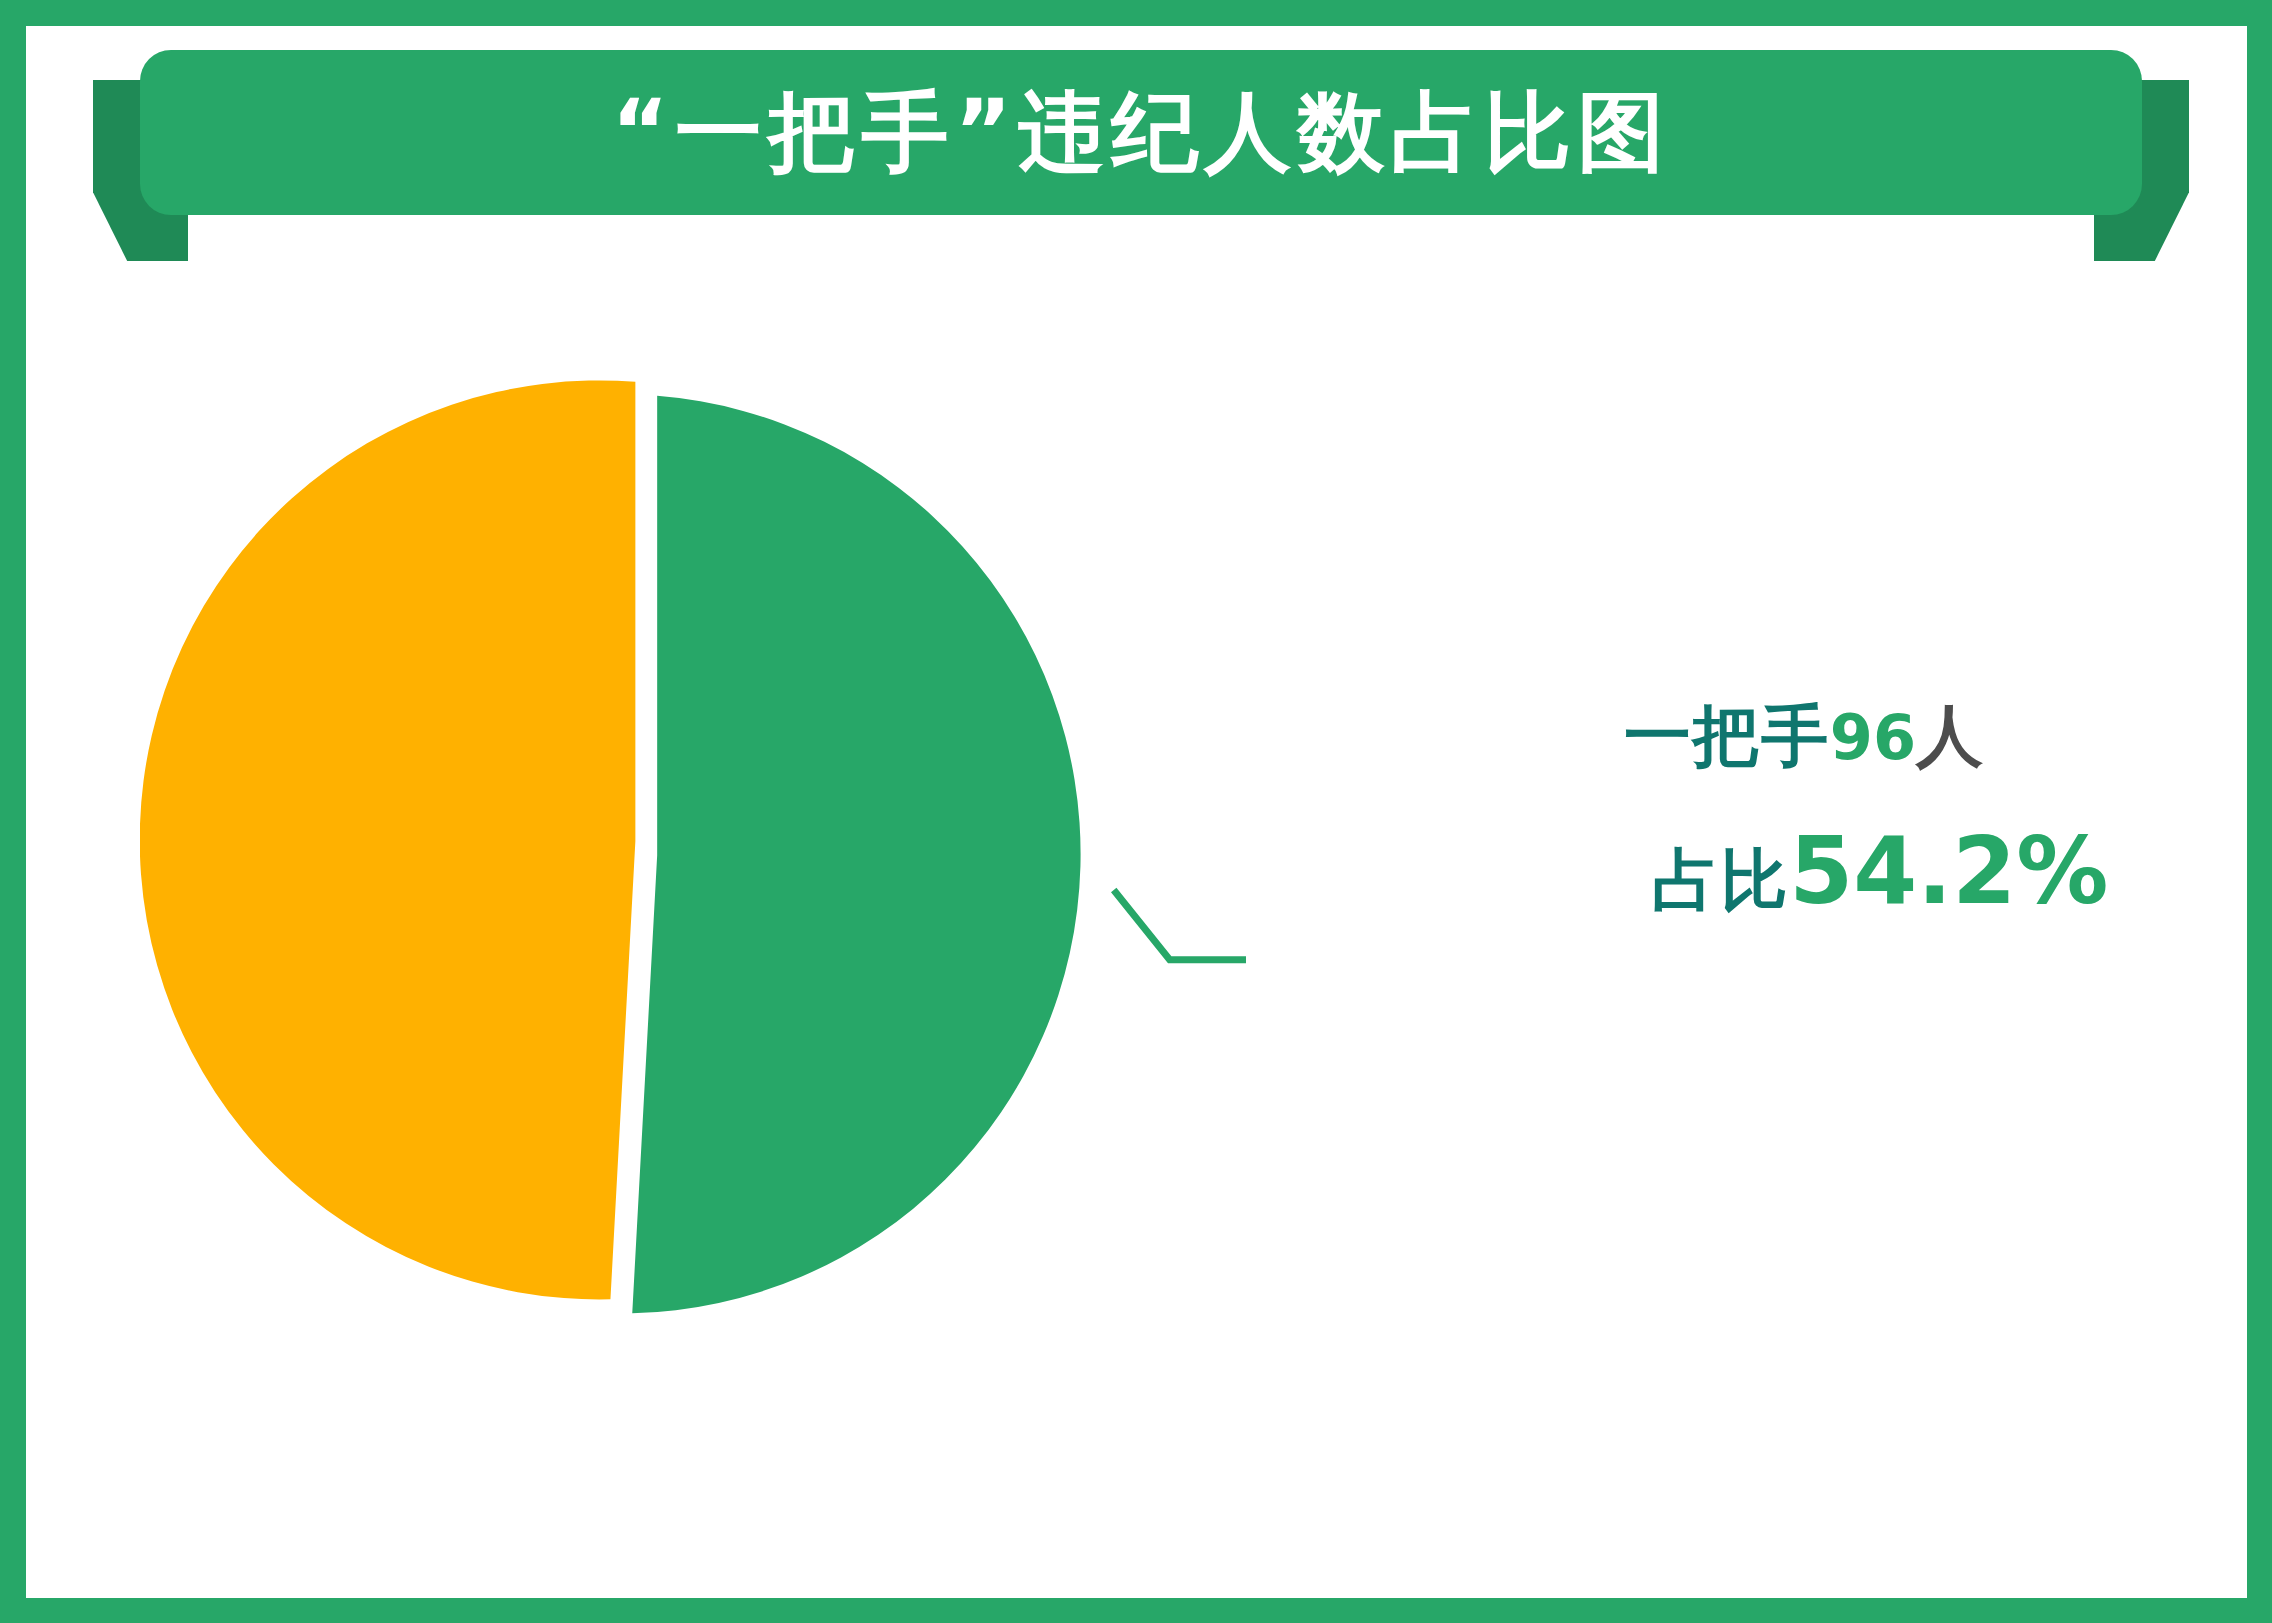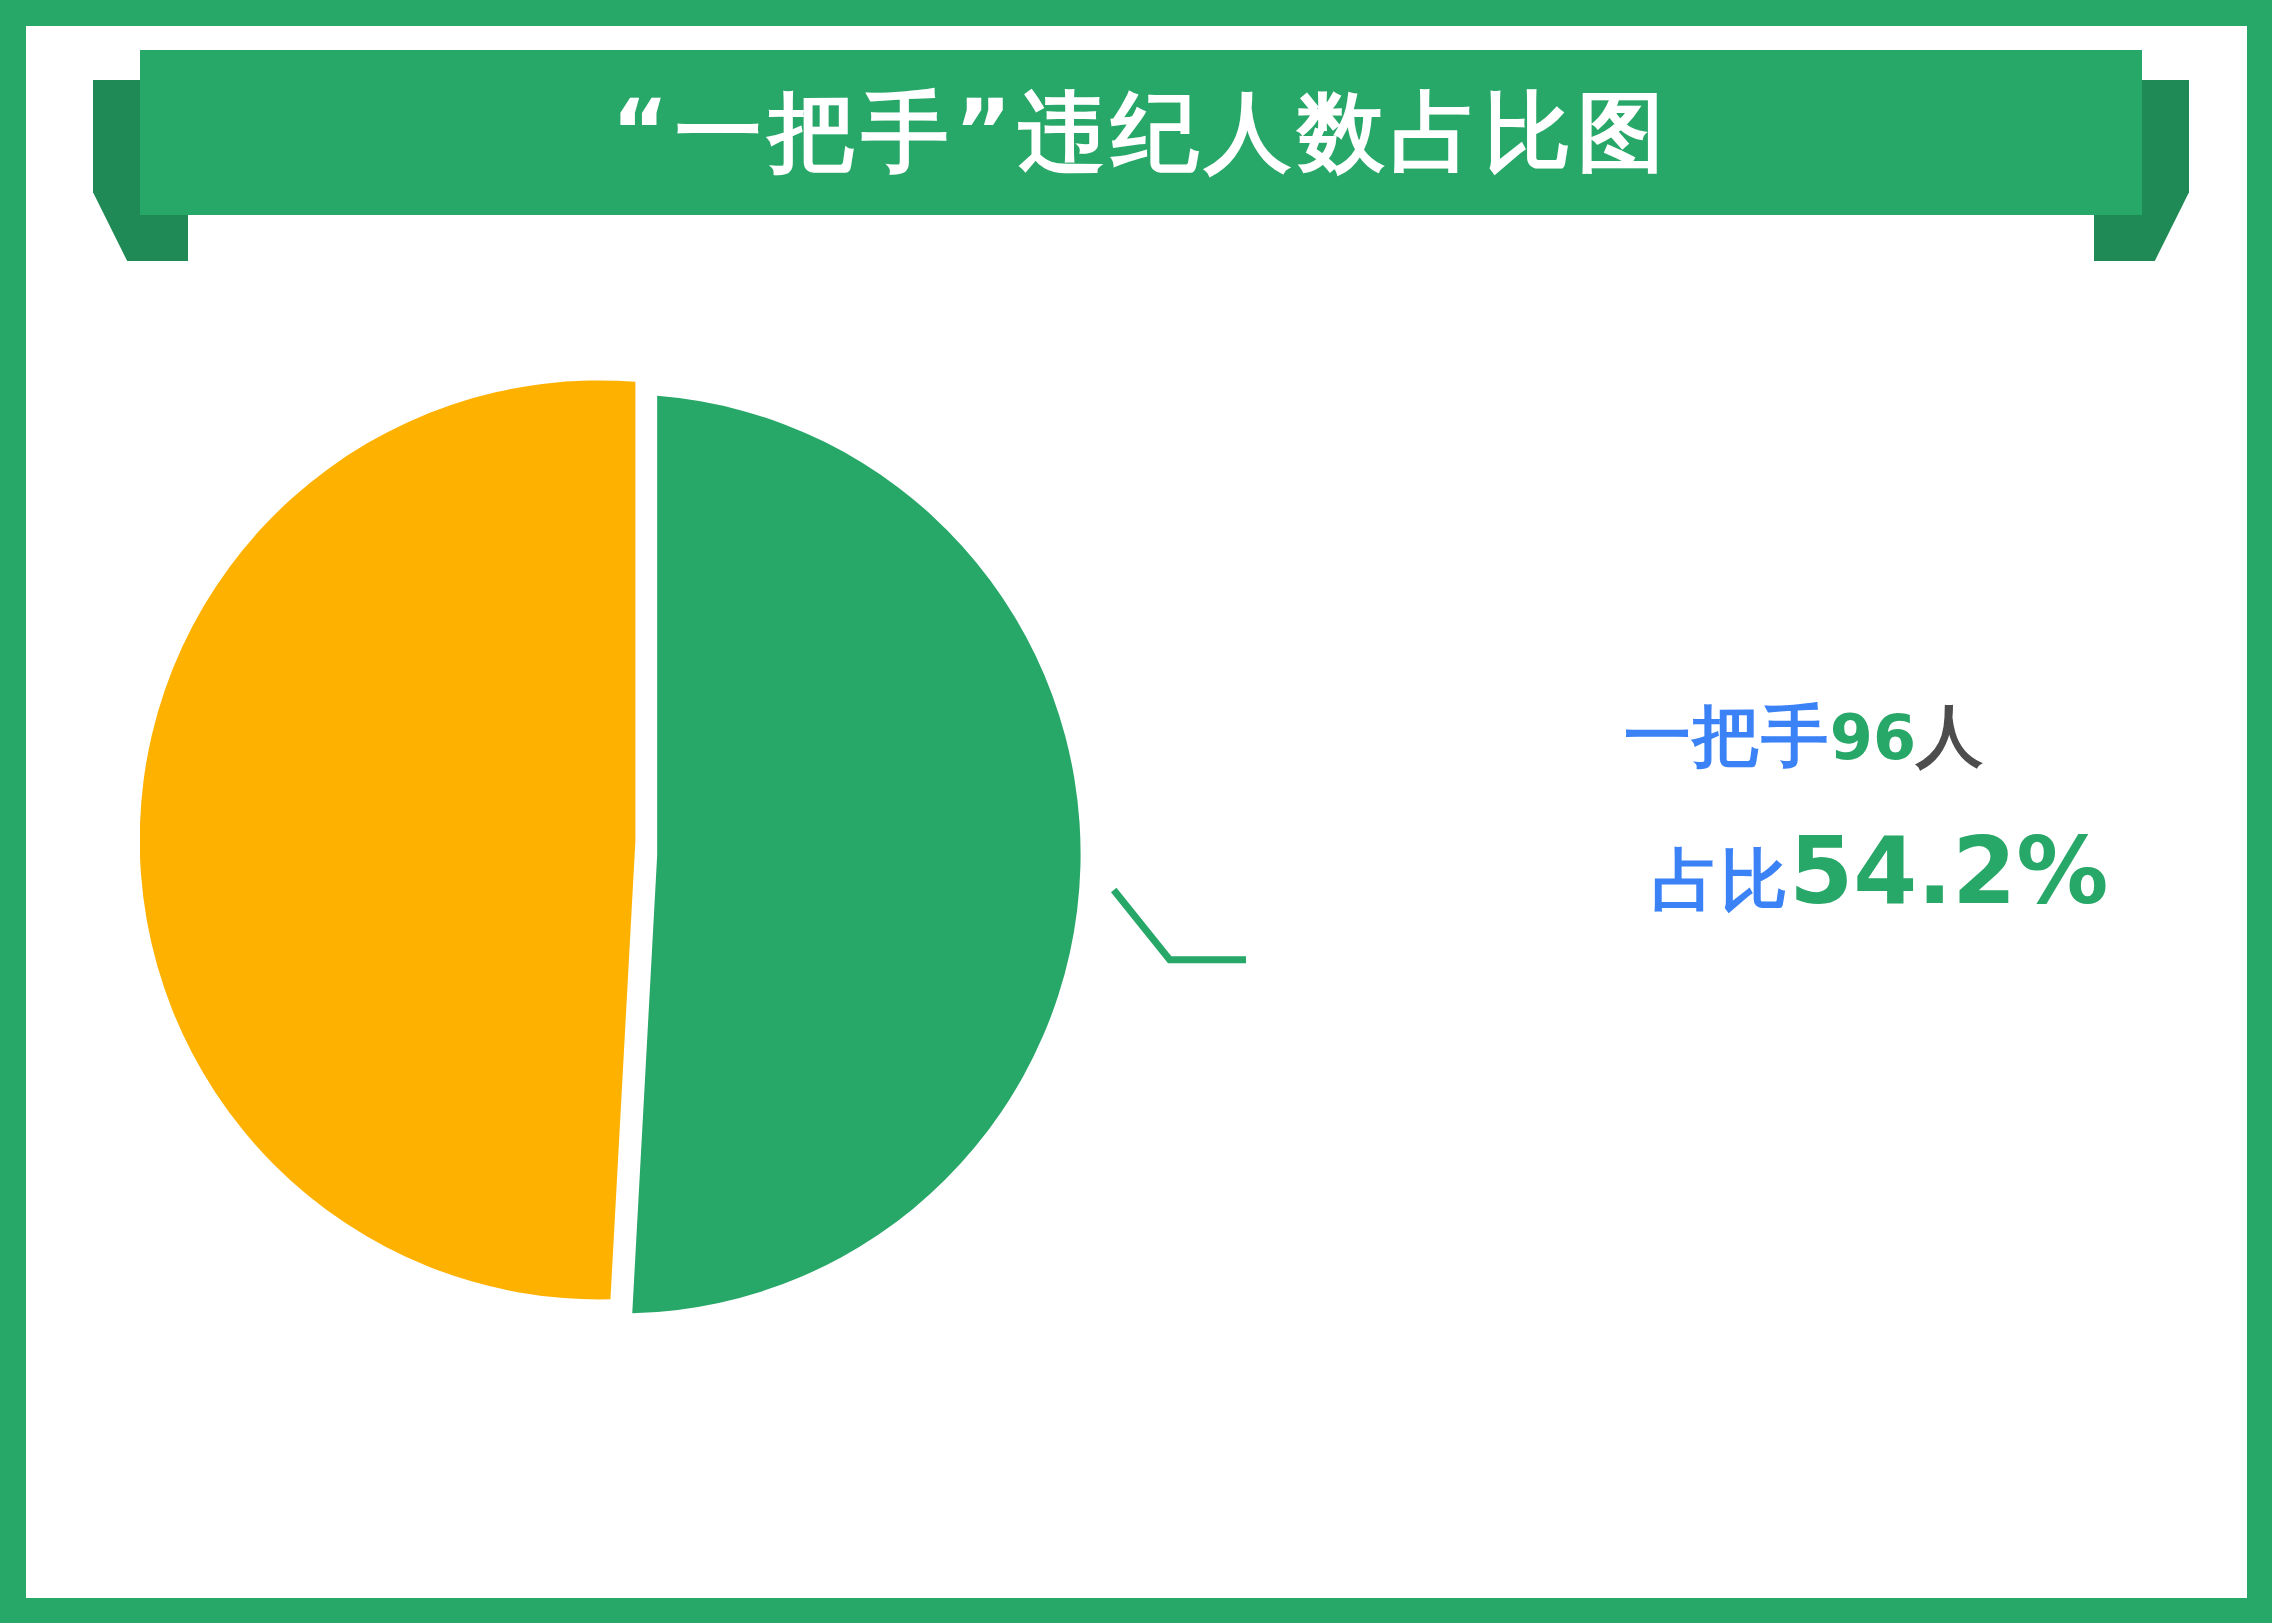--- a/index.html
+++ b/index.html
@@ -60,20 +60,21 @@
   .ribbon-band {
     position: absolute;
     left: 47px;
     right: 47px;
     top: 0;
     height: 165px;
     background: #27A768;
     display: flex;
     align-items: center;
     justify-content: center;
+    border-radius: 31px;
   }
   .ribbon-title {
     color: #ffffff;
     font-size: 87px;
     font-weight: bold;
     letter-spacing: 6.2px;
     line-height: 1;
     white-space: nowrap;
     font-family: "DejaVu Sans", "Liberation Sans", sans-serif;
   }
@@ -101,21 +102,21 @@
   }
   .callout-line {
     display: block;
     white-space: nowrap;
     line-height: 1.05;
     font-family: "DejaVu Sans", "Liberation Sans", sans-serif;
   }
   .callout-line + .callout-line { margin-top: 53px; margin-left: 28px; }
 
   .cn-label {
-    color: #3b82f6;
+    color: #0f766e;
     font-size: 67px;
     font-weight: bold;
     letter-spacing: 1.6px;
   }
   .num-value {
     color: #27A768;
     font-size: 62px;
     font-weight: bold;
     letter-spacing: 0px;
   }

